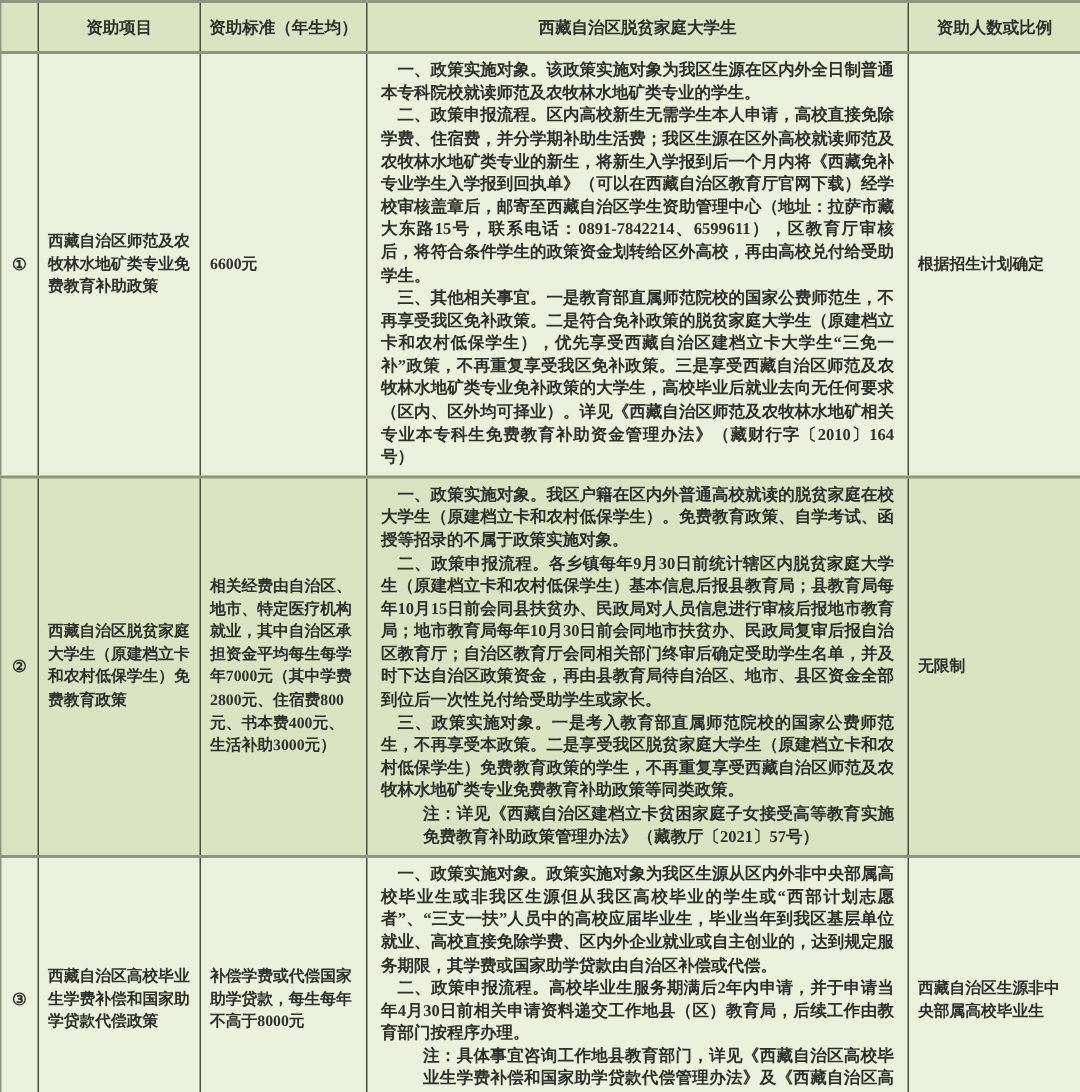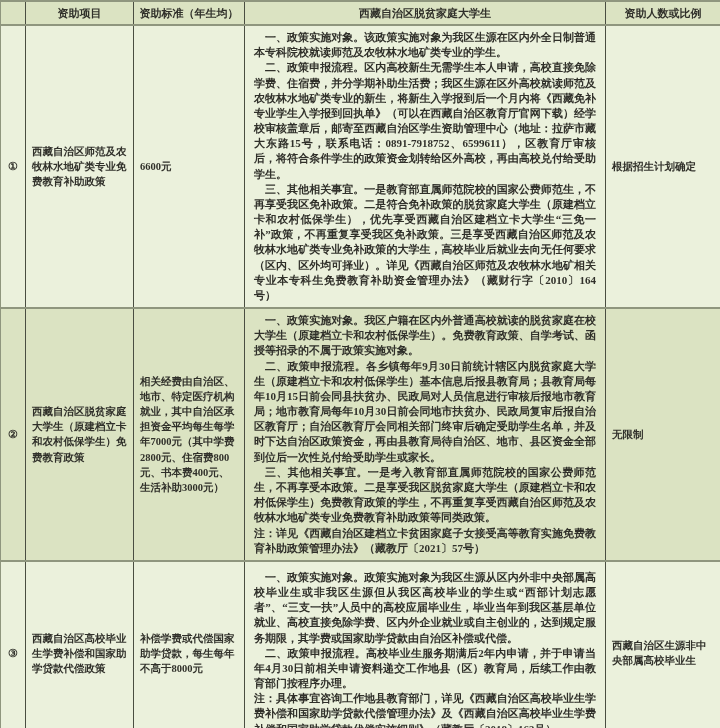--- a/index.html
+++ b/index.html
@@ -27,36 +27,36 @@
     border-left:1px solid var(--border_dark);
     border-right:1px solid var(--border_dark);
     border-top:2px solid var(--border_light);
     border-bottom:2px solid var(--border_light);
     vertical-align:middle;
     padding:2px 5px;
     box-sizing:border-box;
   }
   th:first-child,td:first-child{border-left:1px solid var(--border_light);}
   th:last-child,td:last-child{border-right:1px solid var(--border_light);}
-  thead tr{height:24px;background:var(--row_dark);}
+  thead tr{height:34px;background:var(--row_dark);}
   tr.r1{height:255px;background:var(--row_light);}
   tr.r2{height:247px;background:var(--row_dark);}
   tr.r3{height:185px;background:var(--row_light);}
   th{font-size:11px;text-align:center;padding:2px 4px;}
   td.c-idx{font-size:11px;text-align:center;padding:0 1px;}
   td.c-proj,td.c-std,td.c-quota{
     font-size:10.5px;line-height:1.45;padding:2px 6px;
   }
   td.c-cond{font-size:11px;padding:4px 9px;}
   td.c-cond p{
     margin:0;line-height:1.38;text-align:justify;
     word-break:break-all;
   }
   td.c-cond p.para{text-indent:1em;}
-  td.c-cond p.note{text-indent:0;}
+  td.c-cond p.note{text-indent:0;margin-left:28px;}
 </style>
 </head>
 <body>
 
 <table class="policy">
   <colgroup>
     <col class="c0">
       <col class="c1">
       <col class="c2">
       <col class="c3">
@@ -71,33 +71,33 @@
       <th>资助人数或比例</th>
     </tr>
   </thead>
   <tbody>
     <tr class="r1">
       <td class="c-idx">①</td>
       <td class="c-proj">西藏自治区师范及农牧林水地矿类专业免费教育补助政策</td>
       <td class="c-std">6600元</td>
       <td class="c-cond">
         <p class="para">一、政策实施对象。该政策实施对象为我区生源在区内外全日制普通本专科院校就读师范及农牧林水地矿类专业的学生。</p>
-        <p class="para">二、政策申报流程。区内高校新生无需学生本人申请，高校直接免除学费、住宿费，并分学期补助生活费；我区生源在区外高校就读师范及农牧林水地矿类专业的新生，将新生入学报到后一个月内将《西藏免补专业学生入学报到回执单》（可以在西藏自治区教育厅官网下载）经学校审核盖章后，邮寄至西藏自治区学生资助管理中心（地址：拉萨市藏大东路15号，联系电话：0891-7918752、6599611），区教育厅审核后，将符合条件学生的政策资金划转给区外高校，再由高校兑付给受助学生。</p>
+        <p class="para">二、政策申报流程。区内高校新生无需学生本人申请，高校直接免除学费、住宿费，并分学期补助生活费；我区生源在区外高校就读师范及农牧林水地矿类专业的新生，将新生入学报到后一个月内将《西藏免补专业学生入学报到回执单》（可以在西藏自治区教育厅官网下载）经学校审核盖章后，邮寄至西藏自治区学生资助管理中心（地址：拉萨市藏大东路15号，联系电话：0891-7842214、6599611），区教育厅审核后，将符合条件学生的政策资金划转给区外高校，再由高校兑付给受助学生。</p>
         <p class="para">三、其他相关事宜。一是教育部直属师范院校的国家公费师范生，不再享受我区免补政策。二是符合免补政策的脱贫家庭大学生（原建档立卡和农村低保学生），优先享受西藏自治区建档立卡大学生“三免一补”政策，不再重复享受我区免补政策。三是享受西藏自治区师范及农牧林水地矿类专业免补政策的大学生，高校毕业后就业去向无任何要求（区内、区外均可择业）。详见《西藏自治区师范及农牧林水地矿相关专业本专科生免费教育补助资金管理办法》（藏财行字〔2010〕164号）</p>
       </td>
       <td class="c-quota">根据招生计划确定</td>
     </tr>
     <tr class="r2">
       <td class="c-idx">②</td>
       <td class="c-proj">西藏自治区脱贫家庭大学生（原建档立卡和农村低保学生）免费教育政策</td>
       <td class="c-std">相关经费由自治区、地市、特定医疗机构就业，其中自治区承担资金平均每生每学年7000元（其中学费2800元、住宿费800元、书本费400元、生活补助3000元）</td>
       <td class="c-cond">
         <p class="para">一、政策实施对象。我区户籍在区内外普通高校就读的脱贫家庭在校大学生（原建档立卡和农村低保学生）。免费教育政策、自学考试、函授等招录的不属于政策实施对象。</p>
         <p class="para">二、政策申报流程。各乡镇每年9月30日前统计辖区内脱贫家庭大学生（原建档立卡和农村低保学生）基本信息后报县教育局；县教育局每年10月15日前会同县扶贫办、民政局对人员信息进行审核后报地市教育局；地市教育局每年10月30日前会同地市扶贫办、民政局复审后报自治区教育厅；自治区教育厅会同相关部门终审后确定受助学生名单，并及时下达自治区政策资金，再由县教育局待自治区、地市、县区资金全部到位后一次性兑付给受助学生或家长。</p>
-        <p class="para">三、其他相关事宜。一是考入教育部直属师范院校的国家公费师范生，不再享受本政策。二是享受我区脱贫家庭大学生（原建档立卡和农村低保学生）免费教育政策的学生，不再重复享受西藏自治区师范及农牧林水地矿类专业免费教育补助政策等同类政策。</p>
+        <p class="para">三、政策实施对象。一是考入教育部直属师范院校的国家公费师范生，不再享受本政策。二是享受我区脱贫家庭大学生（原建档立卡和农村低保学生）免费教育政策的学生，不再重复享受西藏自治区师范及农牧林水地矿类专业免费教育补助政策等同类政策。</p>
         <p class="note">注：详见《西藏自治区建档立卡贫困家庭子女接受高等教育实施免费教育补助政策管理办法》（藏教厅〔2021〕57号）</p>
       </td>
       <td class="c-quota">无限制</td>
     </tr>
     <tr class="r3">
       <td class="c-idx">③</td>
       <td class="c-proj">西藏自治区高校毕业生学费补偿和国家助学贷款代偿政策</td>
       <td class="c-std">补偿学费或代偿国家助学贷款，每生每年不高于8000元</td>
       <td class="c-cond">
         <p class="para">一、政策实施对象。政策实施对象为我区生源从区内外非中央部属高校毕业生或非我区生源但从我区高校毕业的学生或“西部计划志愿者”、“三支一扶”人员中的高校应届毕业生，毕业当年到我区基层单位就业、高校直接免除学费、区内外企业就业或自主创业的，达到规定服务期限，其学费或国家助学贷款由自治区补偿或代偿。</p>

